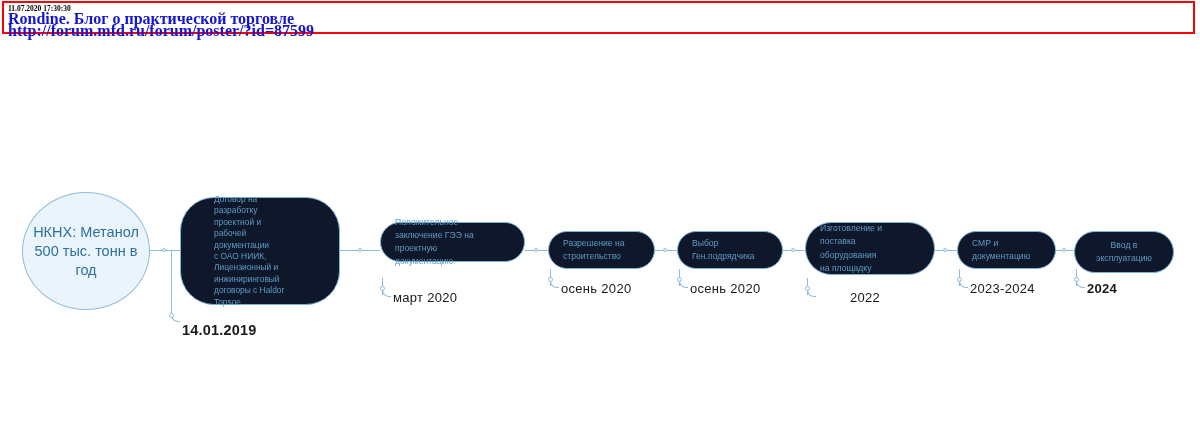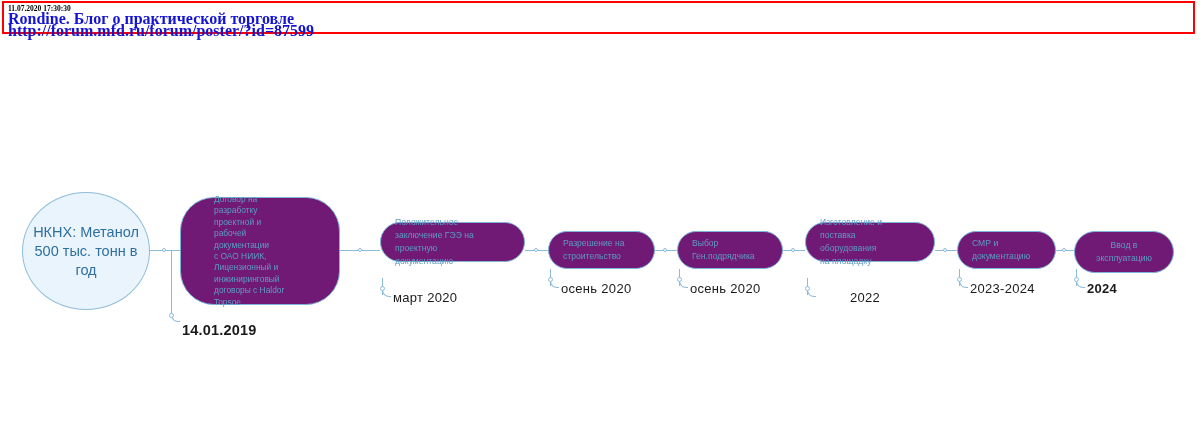--- a/index.html
+++ b/index.html
@@ -49,21 +49,21 @@
   #roadmap {
     position: absolute;
     left: 0;
     top: 0;
     width: 1200px;
     height: 445px;
   }
   .node {
     position: absolute;
     box-sizing: border-box;
-    background: #701a75;
+    background: #0f172a;
     border: 1.2px solid #7db4d8;
     display: flex;
     align-items: center;
     justify-content: flex-start;
     color: #3d7ca8;
   }
   .node.circle {
     border-radius: 50%;
     justify-content: center;
     text-align: center;
@@ -244,21 +244,21 @@
   <div class="stem">
     <div class="stem-line" style="left:679px; top:269px; height:17px;"></div>
     <div class="stem-elbow" style="left:679px; top:279px;"></div>
     <div class="stem-dot" style="left:676.5px; top:277px;"></div>
   </div>
   <div class="date-label" style="left:690px; top:281px;">осень 2020</div>
 
   <div class="connector" style="left:783px; top:250px; width:22px;"></div>
   <div class="connector-dot" style="left:791px; top:248px;"></div>
 
-  <div class="node pill" style="left:805px; top:222px; width:130px; height:40px;">
+  <div class="node pill" style="left:805px; top:222px; width:130px; height:53px;">
     <span class="node-label">Изготовление и
 поставка
 оборудования
 на площадку</span>
   </div>
   <div class="stem">
     <div class="stem-line" style="left:807px; top:278px; height:17px;"></div>
     <div class="stem-elbow" style="left:807px; top:288px;"></div>
     <div class="stem-dot" style="left:804.5px; top:286px;"></div>
   </div>

